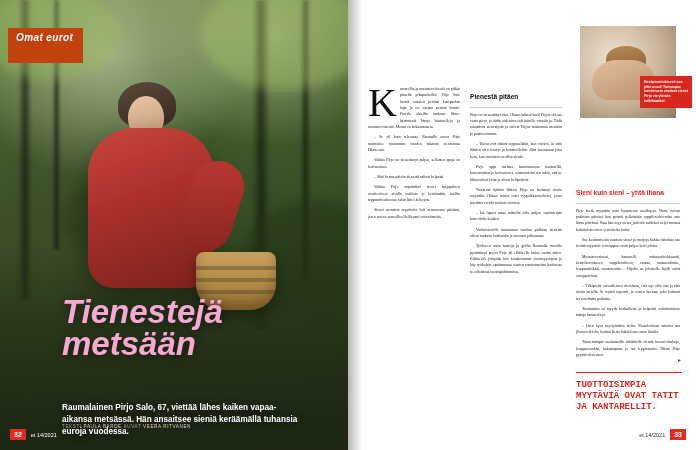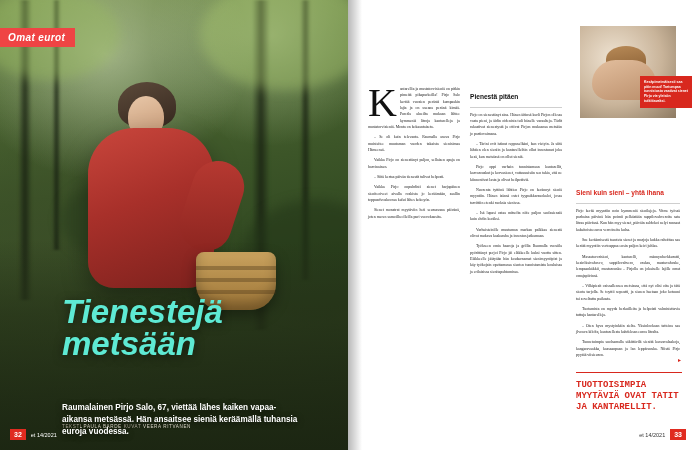--- a/index.html
+++ b/index.html
@@ -71,31 +71,31 @@
     position: absolute; left: 196px; top: 252px; width: 80px; height: 58px;
     border-radius: 8px 8px 26px 26px;
     background: linear-gradient(180deg, #c9a25e, #9c7436);
     box-shadow: inset 0 -8px 12px rgba(0,0,0,0.25), 0 6px 14px rgba(0,0,0,0.35);
   }
   .basket .weave {
     position: absolute; left: 0; right: 0; height: 4px;
     background: rgba(70,48,20,0.35);
   }
   .omat-eurot {
-    position: absolute; left: 0; top: 28px;
-    background: #ef4444;
+    position: absolute; left: 8px; top: 28px;
+    background: #c2410c;
     color: #ffffff;
     font-size: 10px; font-weight: bold;
     font-style: italic;
     letter-spacing: 0.4px;
-    padding: 4px 10px 4px 8px;
+    padding: 4px 10px 20px 8px;
   }
   .headline {
     position: absolute; left: 62px; top: 296px;
-    color: #5eead4;
+    color: #f9a8d4;
     font-size: 33px;
     font-weight: bold;
     font-style: italic;
     line-height: 0.96;
     text-shadow: 0 2px 10px rgba(0,0,0,0.5);
   }
   .deck {
     position: absolute; left: 62px; top: 402px; width: 238px;
     color: #ffffff;
     font-size: 8.2px;

